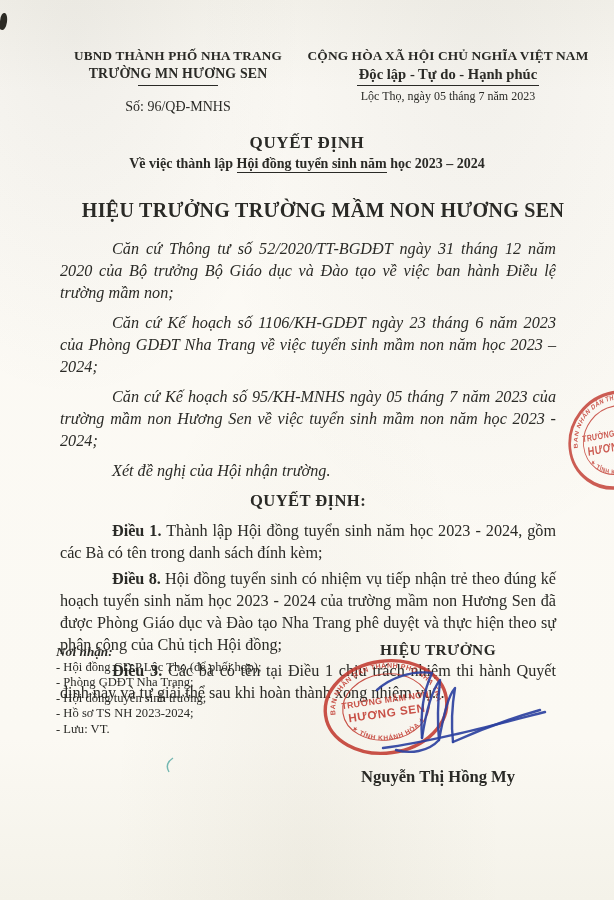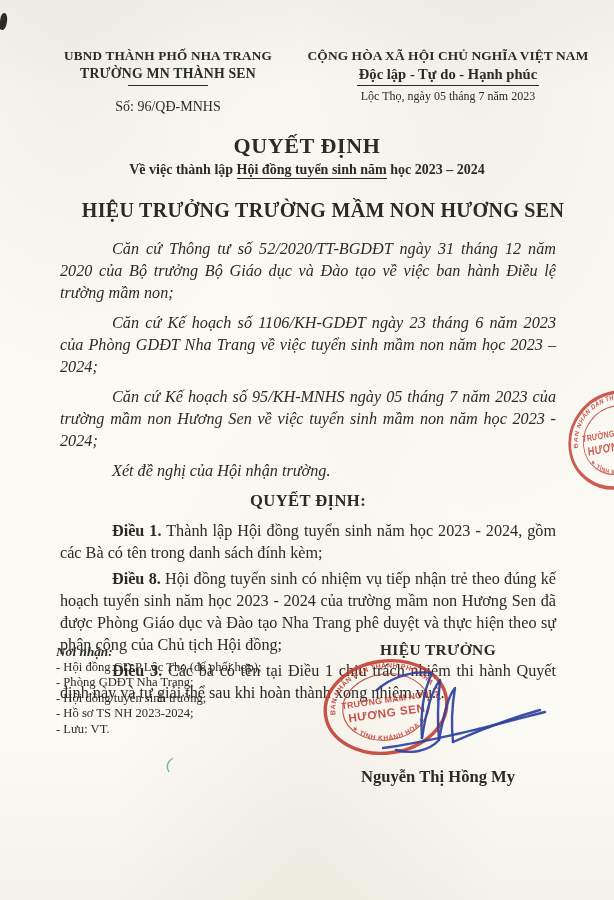--- a/index.html
+++ b/index.html
@@ -15,33 +15,33 @@
     position:relative;width:614px;height:900px;margin:0 auto;overflow:hidden;
     color:var(--ink);
     font-family:"Liberation Serif","DejaVu Serif",serif;
     background:
       radial-gradient(ellipse at 78% 6%, rgba(60,60,55,0.05), transparent 42%),
       radial-gradient(ellipse at 12% 4%, rgba(60,60,55,0.06), transparent 30%),
       radial-gradient(ellipse at 50% 96%, rgba(120,110,70,0.06), transparent 45%),
       linear-gradient(180deg,#f5f3ec 0%, #fcfaf5 10%, var(--paper) 82%, #f4f2e9 100%);
   }
   
-  .head-left{position:absolute;left:46px;top:48px;width:244px;text-align:center;}
+  .head-left{position:absolute;left:56px;top:48px;width:244px;text-align:center;}
   .org-parent{font-size:13.2px;font-weight:bold;letter-spacing:.2px;}
   .org-name{font-size:13.8px;font-weight:bold;margin-top:2px;letter-spacing:.2px;}
   .org-underline{width:80px;border-top:1.5px solid var(--ink);margin:3px auto 0;}
   .doc-number{font-size:14px;margin-top:13px;}
   .head-right{position:absolute;left:292px;top:48px;width:312px;text-align:center;}
   .national-title{font-size:13.4px;font-weight:bold;letter-spacing:.1px;}
   .national-motto{display:inline-block;font-size:14.6px;font-weight:bold;margin-top:2px;
                   border-bottom:1.5px solid var(--ink);padding:0 2px 2px;}
   .place-date{font-size:12px;margin-top:3px;}
   
   .title-block{position:absolute;left:0;top:133px;width:100%;text-align:center;}
-  .doc-type{font-size:22px;font-weight:bold;letter-spacing:.6px;}
+  .doc-type{font-size:17px;font-weight:bold;letter-spacing:.6px;}
   .doc-subject{font-size:14px;font-weight:bold;margin-top:3px;}
   .subject-underlined{border-bottom:1.7px solid var(--ink);padding-bottom:1px;}
   .issuer{position:absolute;left:16px;top:199px;width:100%;text-align:center;
           font-size:20px;font-weight:bold;letter-spacing:.3px;}
   
   .doc-body{position:absolute;left:60px;top:238px;width:496px;
             font-size:16.2px;line-height:22px;text-align:justify;}
   .doc-body p{margin:0 0 8px;text-indent:52px;}
   .preamble p{font-style:italic;}
   .decision-heading{text-align:center;font-weight:bold;font-size:16.6px;
@@ -77,21 +77,21 @@
 </style>
 </head>
 <body>
 
 <div class="page">
 
   <div class="smudge"></div>
 
   <div class="head-left">
     <div class="org-parent">UBND THÀNH PHỐ NHA TRANG</div>
-    <div class="org-name">TRƯỜNG MN THÀNH SEN</div>
+    <div class="org-name">TRƯỜNG MN HƯƠNG SEN</div>
     <div class="org-underline"></div>
     <div class="doc-number">Số: 96/QĐ-MNHS</div>
   </div>
 
   <div class="head-right">
     <div class="national-title">CỘNG HÒA XÃ HỘI CHỦ NGHĨA VIỆT NAM</div>
     <div><span class="national-motto">Độc lập - Tự do - Hạnh phúc</span></div>
     <div class="place-date">Lộc Thọ, ngày 05 tháng 7 năm 2023</div>
   </div>
 

